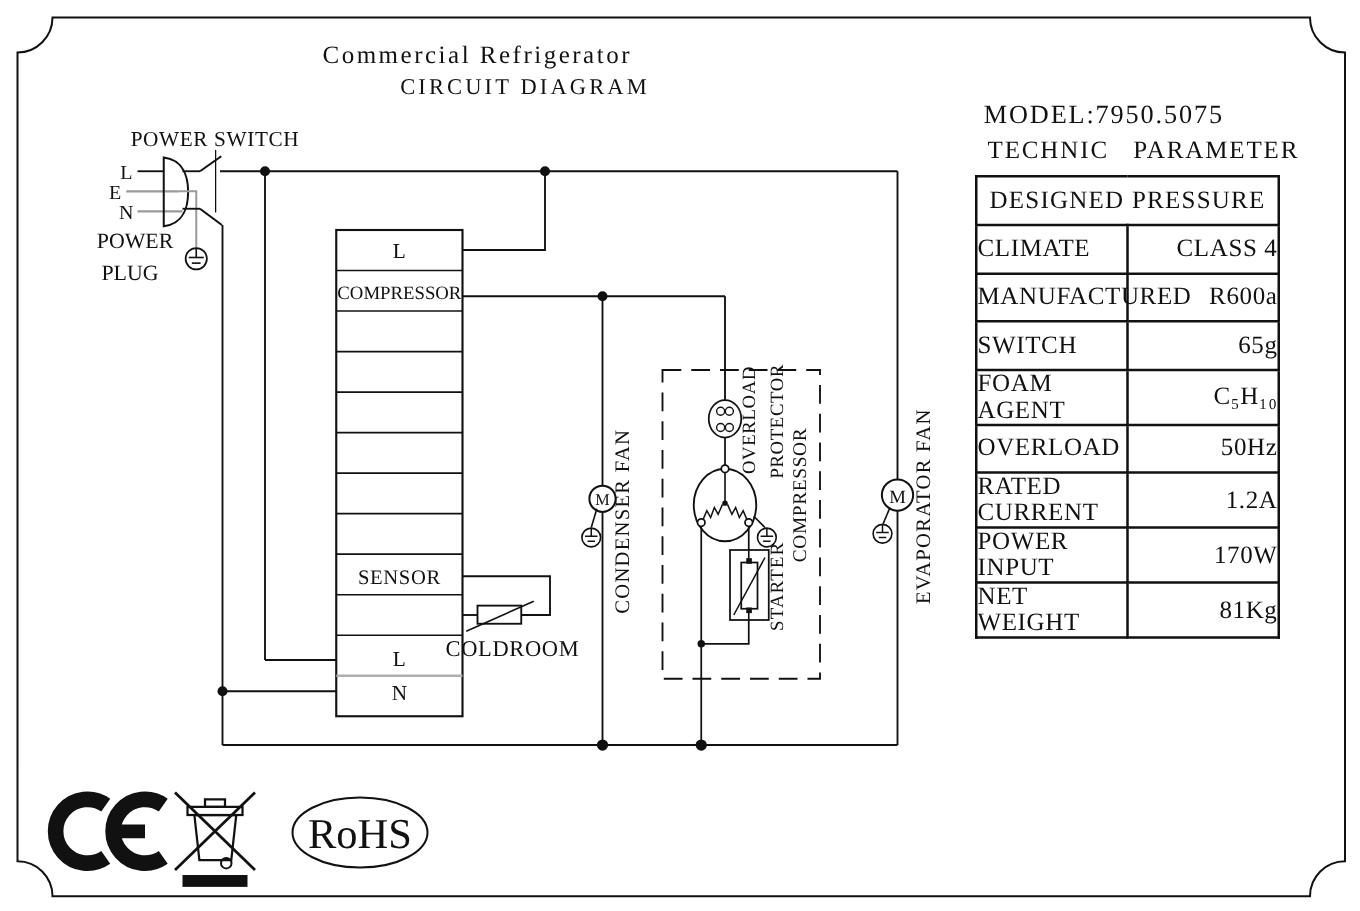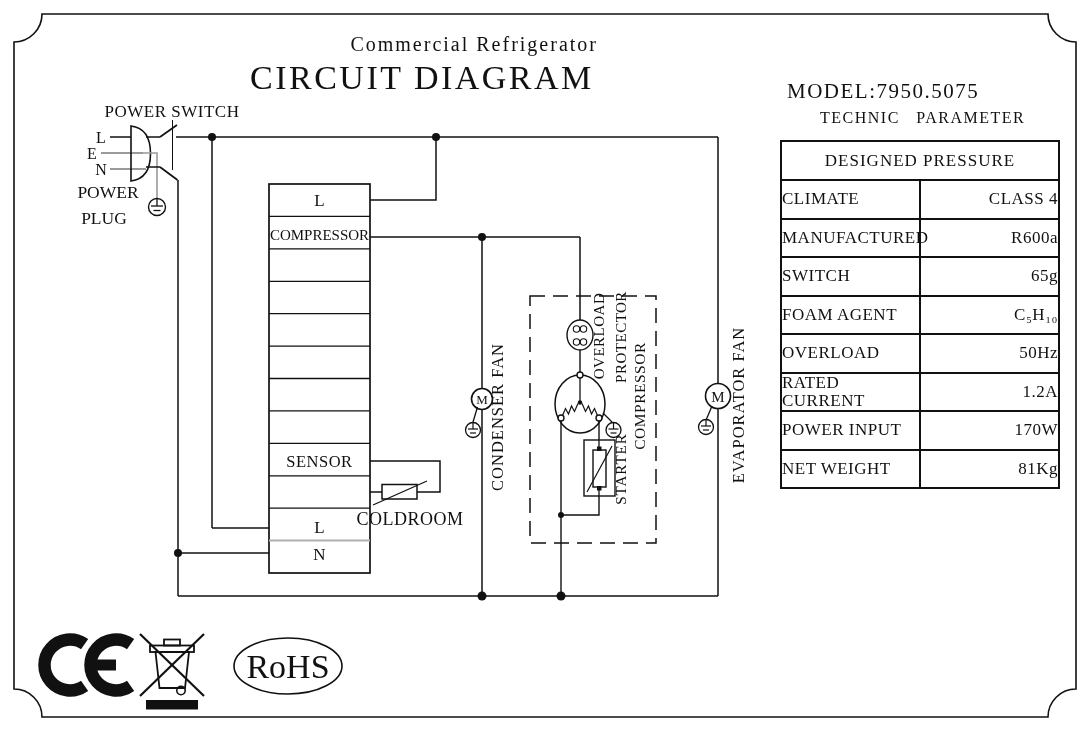--- a/index.html
+++ b/index.html
@@ -1,25 +1,25 @@
 <!DOCTYPE html>
 <html><head>
 <meta charset="utf-8">
 <style>
   html,body{margin:0;padding:0;background:#e8e8e8;}
   .stage{position:relative;width:1088px;height:729px;background:#ffffff;overflow:hidden;
          font-family:"Liberation Serif","DejaVu Serif",serif;color:#111;}
   .stage svg{position:absolute;left:0;top:0;}
   .abs{position:absolute;}
-  .title1{left:258px;top:33px;width:340px;text-align:right;font-size:20px;letter-spacing:2px;white-space:pre;}
-  .title2{left:250px;top:59px;width:340px;text-align:center;font-size:34px;letter-spacing:2.5px;white-space:pre;}
+  .title1{left:258px;top:33px;width:340px;text-align:left;font-size:20px;letter-spacing:2px;white-space:pre;}
+  .title2{left:250px;top:59px;width:340px;text-align:center;font-size:18px;letter-spacing:2.5px;white-space:pre;}
   .model-line{left:775px;top:79px;font-size:21px;letter-spacing:1.5px;white-space:pre;margin-left:12px;}
-  .technic-line{left:820px;top:109px;font-size:16px;letter-spacing:1.5px;white-space:pre;}
+  .technic-line{left:790px;top:109px;font-size:20px;letter-spacing:1.5px;white-space:pre;}
   table.params{position:absolute;left:780px;top:140px;border-collapse:collapse;table-layout:fixed;
-               width:280px;font-size:17px;}
+               width:244px;font-size:20px;}
   table.params th,table.params td{border:2px solid #111;height:36.5px;padding:0;line-height:1.05;}
   table.params th{font-weight:normal;text-align:center;height:37px;letter-spacing:1px;}
   td.pname{width:127px;text-align:left;padding-left:4px;letter-spacing:0.5px;}
   td.pval{width:115px;text-align:right;letter-spacing:0.5px;}
   text{fill:#111;font-family:"Liberation Serif","DejaVu Serif",serif;}
 </style>
 </head>
 <body>
 
 <div class="stage">

